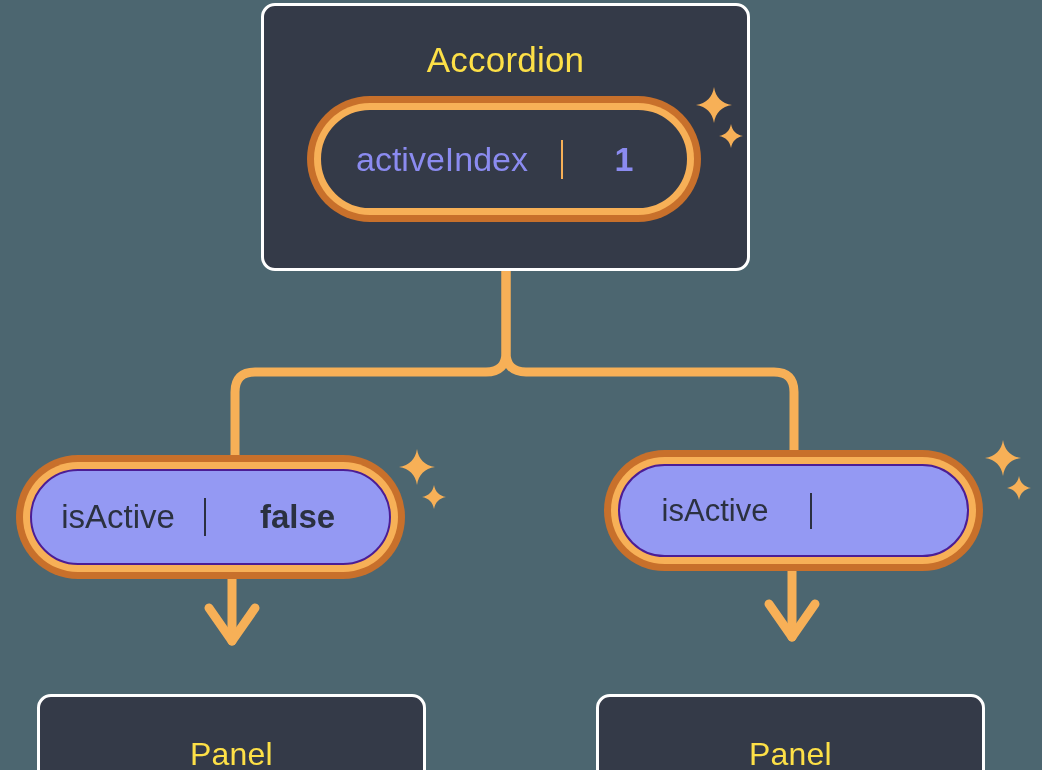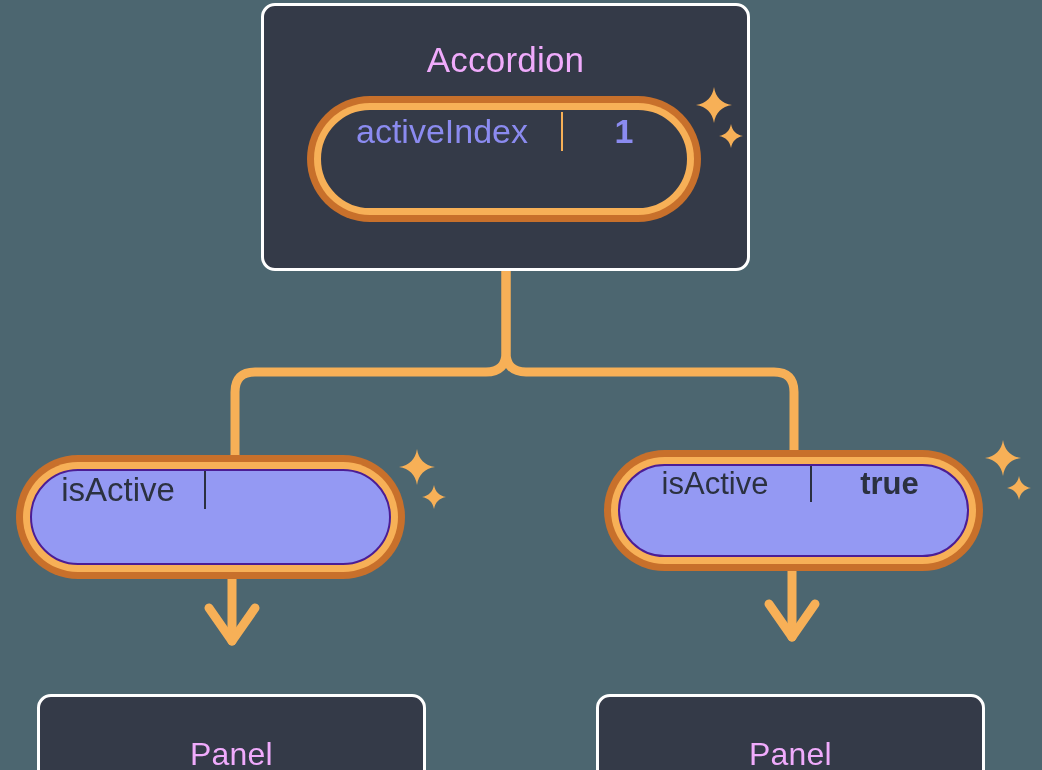--- a/index.html
+++ b/index.html
@@ -33,21 +33,21 @@
 
   
   .card {
     position: absolute;
     box-sizing: border-box;
     background: #343a48;
     border: 3px solid #ffffff;
     border-radius: 14px;
   }
   .card-title {
-    color: #f0abfc;
+    color: #fde047;
     font-size: 35px;
     font-weight: 400;
     letter-spacing: 0.2px;
     text-align: center;
     white-space: nowrap;
   }
 
   #accordion-card {
     left: 261px;
     top: 3px;
@@ -91,21 +91,21 @@
     border-radius: 999px;
     background: #f7b057;          
     padding: 7px;
     display: flex;
   }
   .pill-body {
     box-sizing: border-box;
     flex: 1 1 auto;
     border-radius: 999px;
     display: flex;
-    align-items: flex-start;
+    align-items: center;
     overflow: hidden;
   }
   .pill-key, .pill-val {
     display: flex;
     align-items: center;
     justify-content: center;
     white-space: nowrap;
   }
 
   
@@ -233,20 +233,21 @@
   <div class="sparkle" style="left:718px; top:123px;">
     <svg width="26" height="26" viewBox="0 0 26 26">
       <path d="M13 1 C14.1 7.6 18.4 11.9 25 13 C18.4 14.1 14.1 18.4 13 25 C11.9 18.4 7.6 14.1 1 13 C7.6 11.9 11.9 7.6 13 1 Z" fill="#f7b057"></path>
     </svg>
   </div>
 
   <div class="pill pill-purple" id="pill-is-active-false">
     <div class="pill-inner">
       <div class="pill-body">
         <div class="pill-key">isActive</div>
+        <div class="pill-val">false</div>
       </div>
     </div>
   </div>
 
   <div class="sparkle" style="left:397px; top:447px;">
     <svg width="40" height="40" viewBox="0 0 40 40">
       <path d="M20 2 C21.6 12.4 27.6 18.4 38 20 C27.6 21.6 21.6 27.6 20 38 C18.4 27.6 12.4 21.6 2 20 C12.4 18.4 18.4 12.4 20 2 Z" fill="#f7b057"></path>
     </svg>
   </div>
   <div class="sparkle" style="left:421px; top:484px;">
@@ -256,21 +257,20 @@
   </div>
 
   <div class="card panel-card" id="panel-card-left">
     <div class="card-title">Panel</div>
   </div>
 
   <div class="pill pill-purple" id="pill-is-active-true">
     <div class="pill-inner">
       <div class="pill-body">
         <div class="pill-key">isActive</div>
-        <div class="pill-val">true</div>
       </div>
     </div>
   </div>
 
   <div class="sparkle" style="left:983px; top:438px;">
     <svg width="40" height="40" viewBox="0 0 40 40">
       <path d="M20 2 C21.6 12.4 27.6 18.4 38 20 C27.6 21.6 21.6 27.6 20 38 C18.4 27.6 12.4 21.6 2 20 C12.4 18.4 18.4 12.4 20 2 Z" fill="#f7b057"></path>
     </svg>
   </div>
   <div class="sparkle" style="left:1006px; top:475px;">

